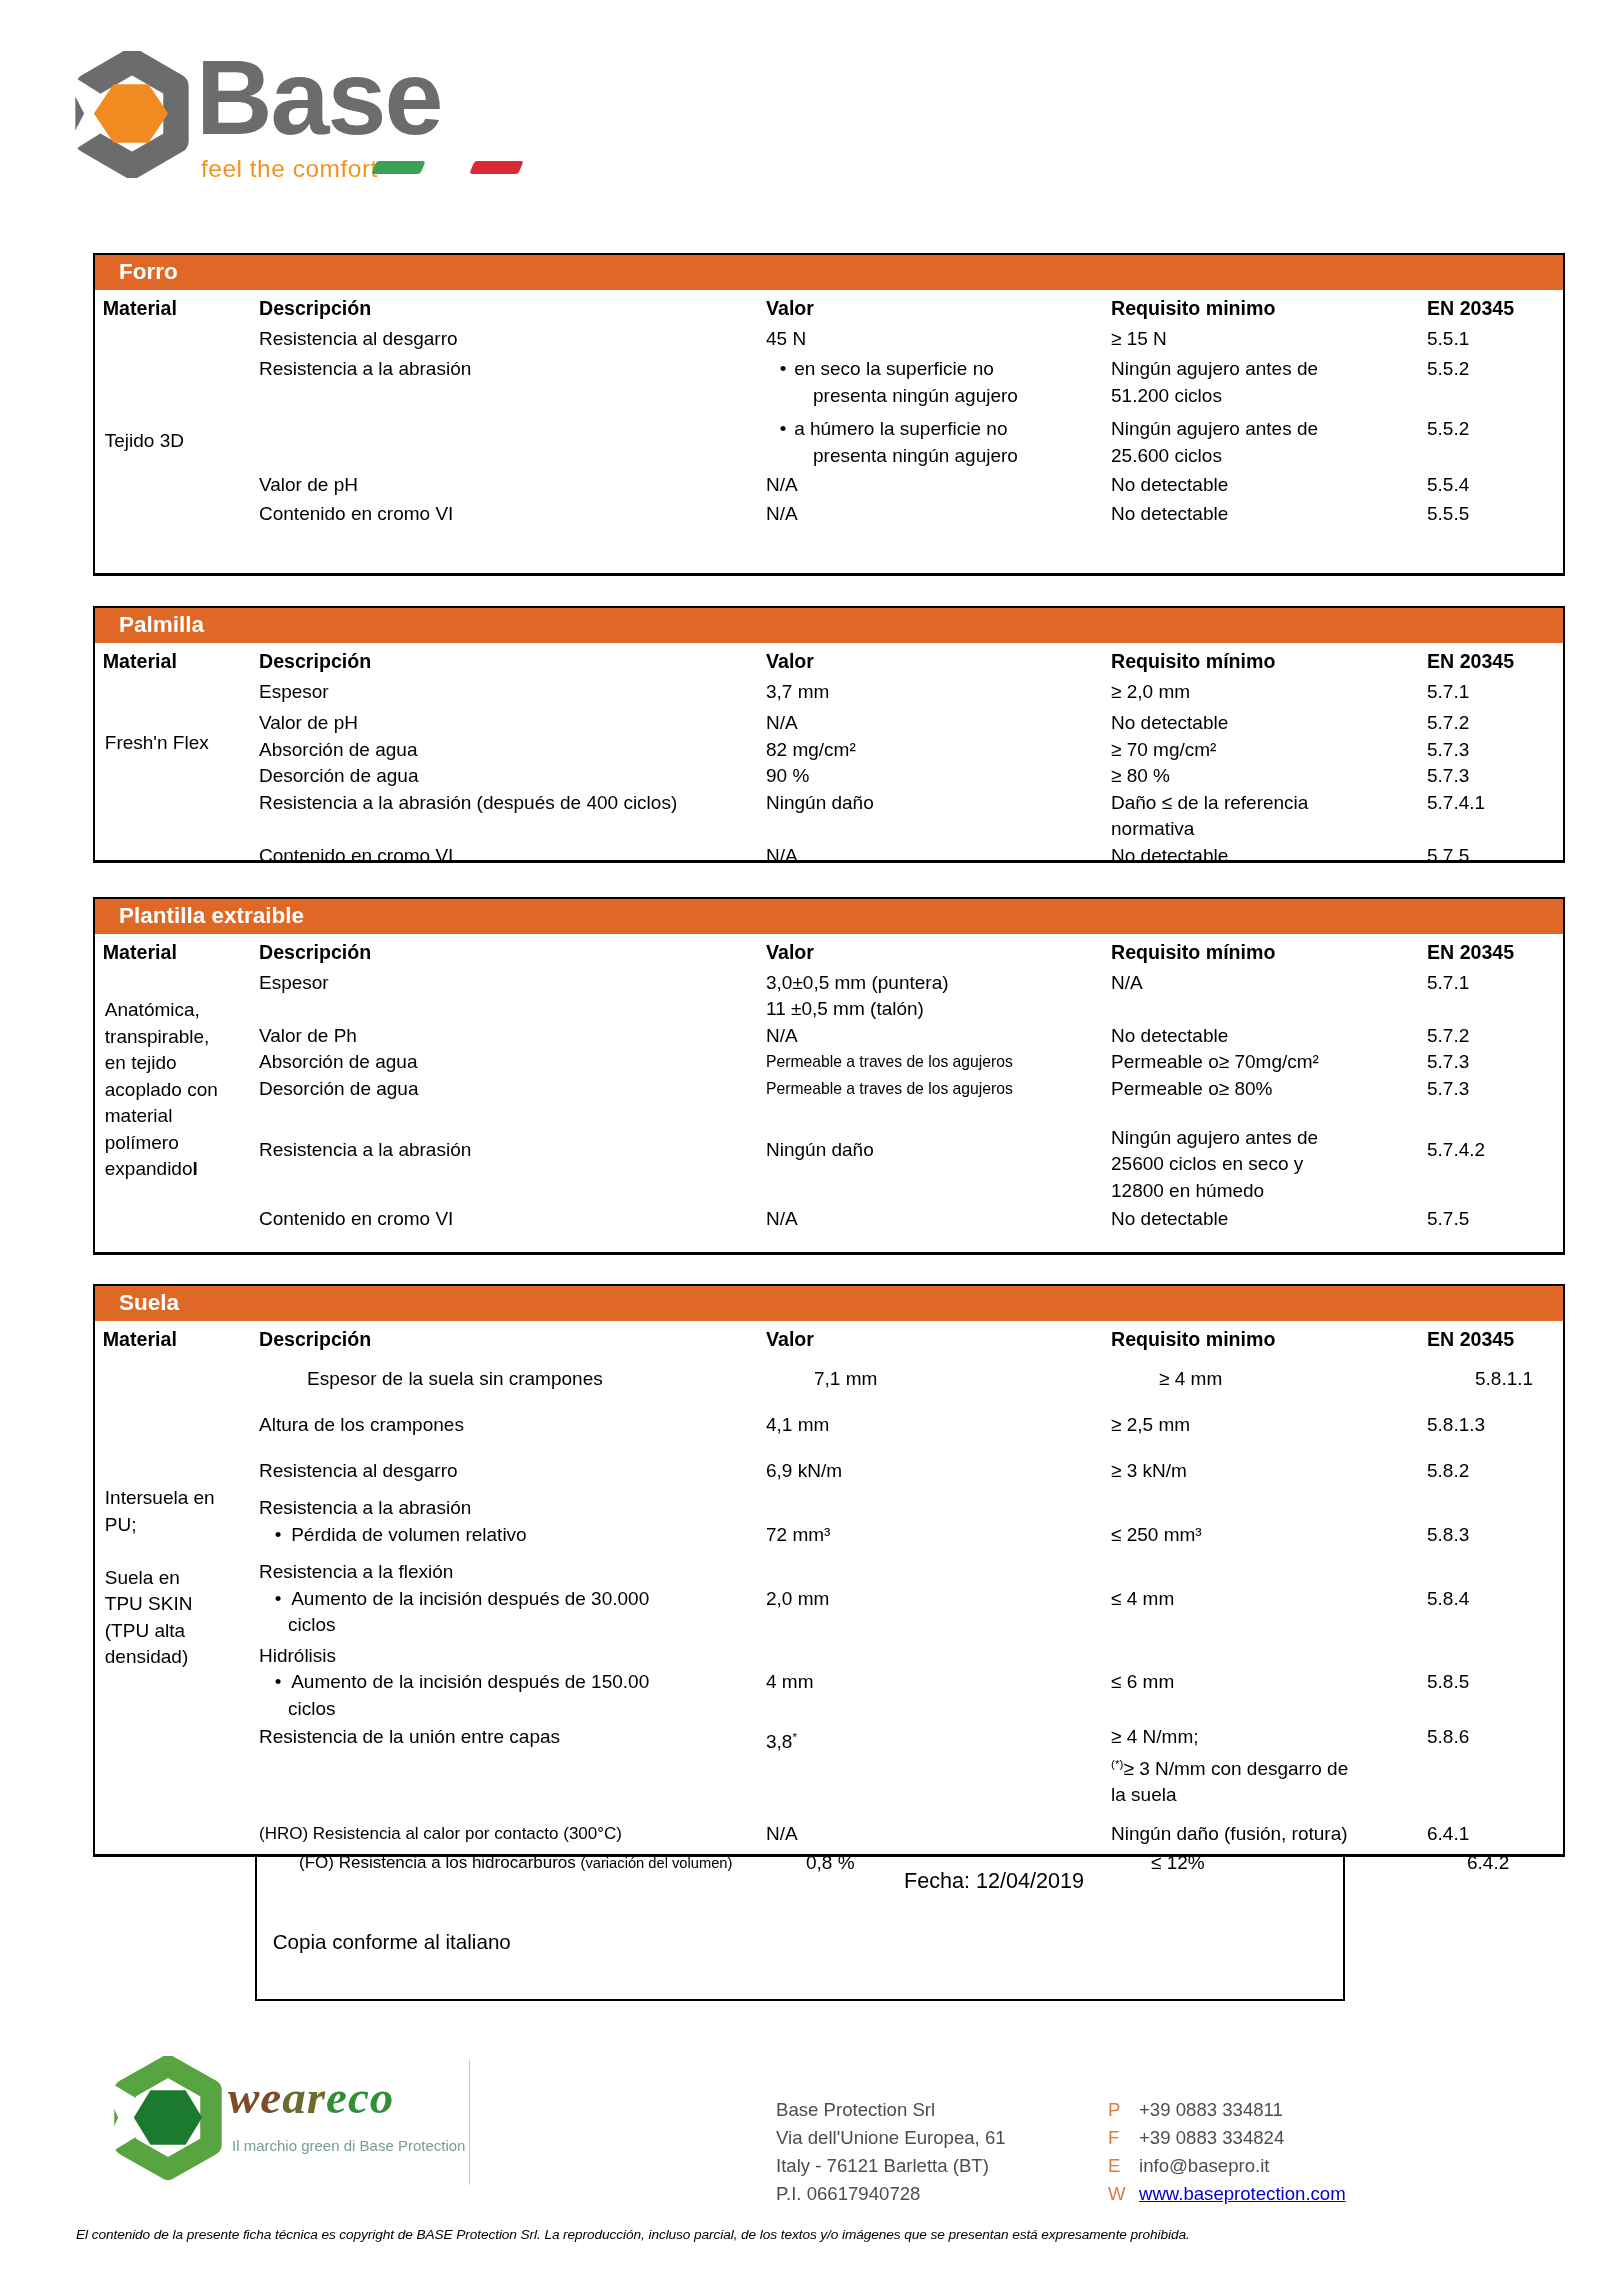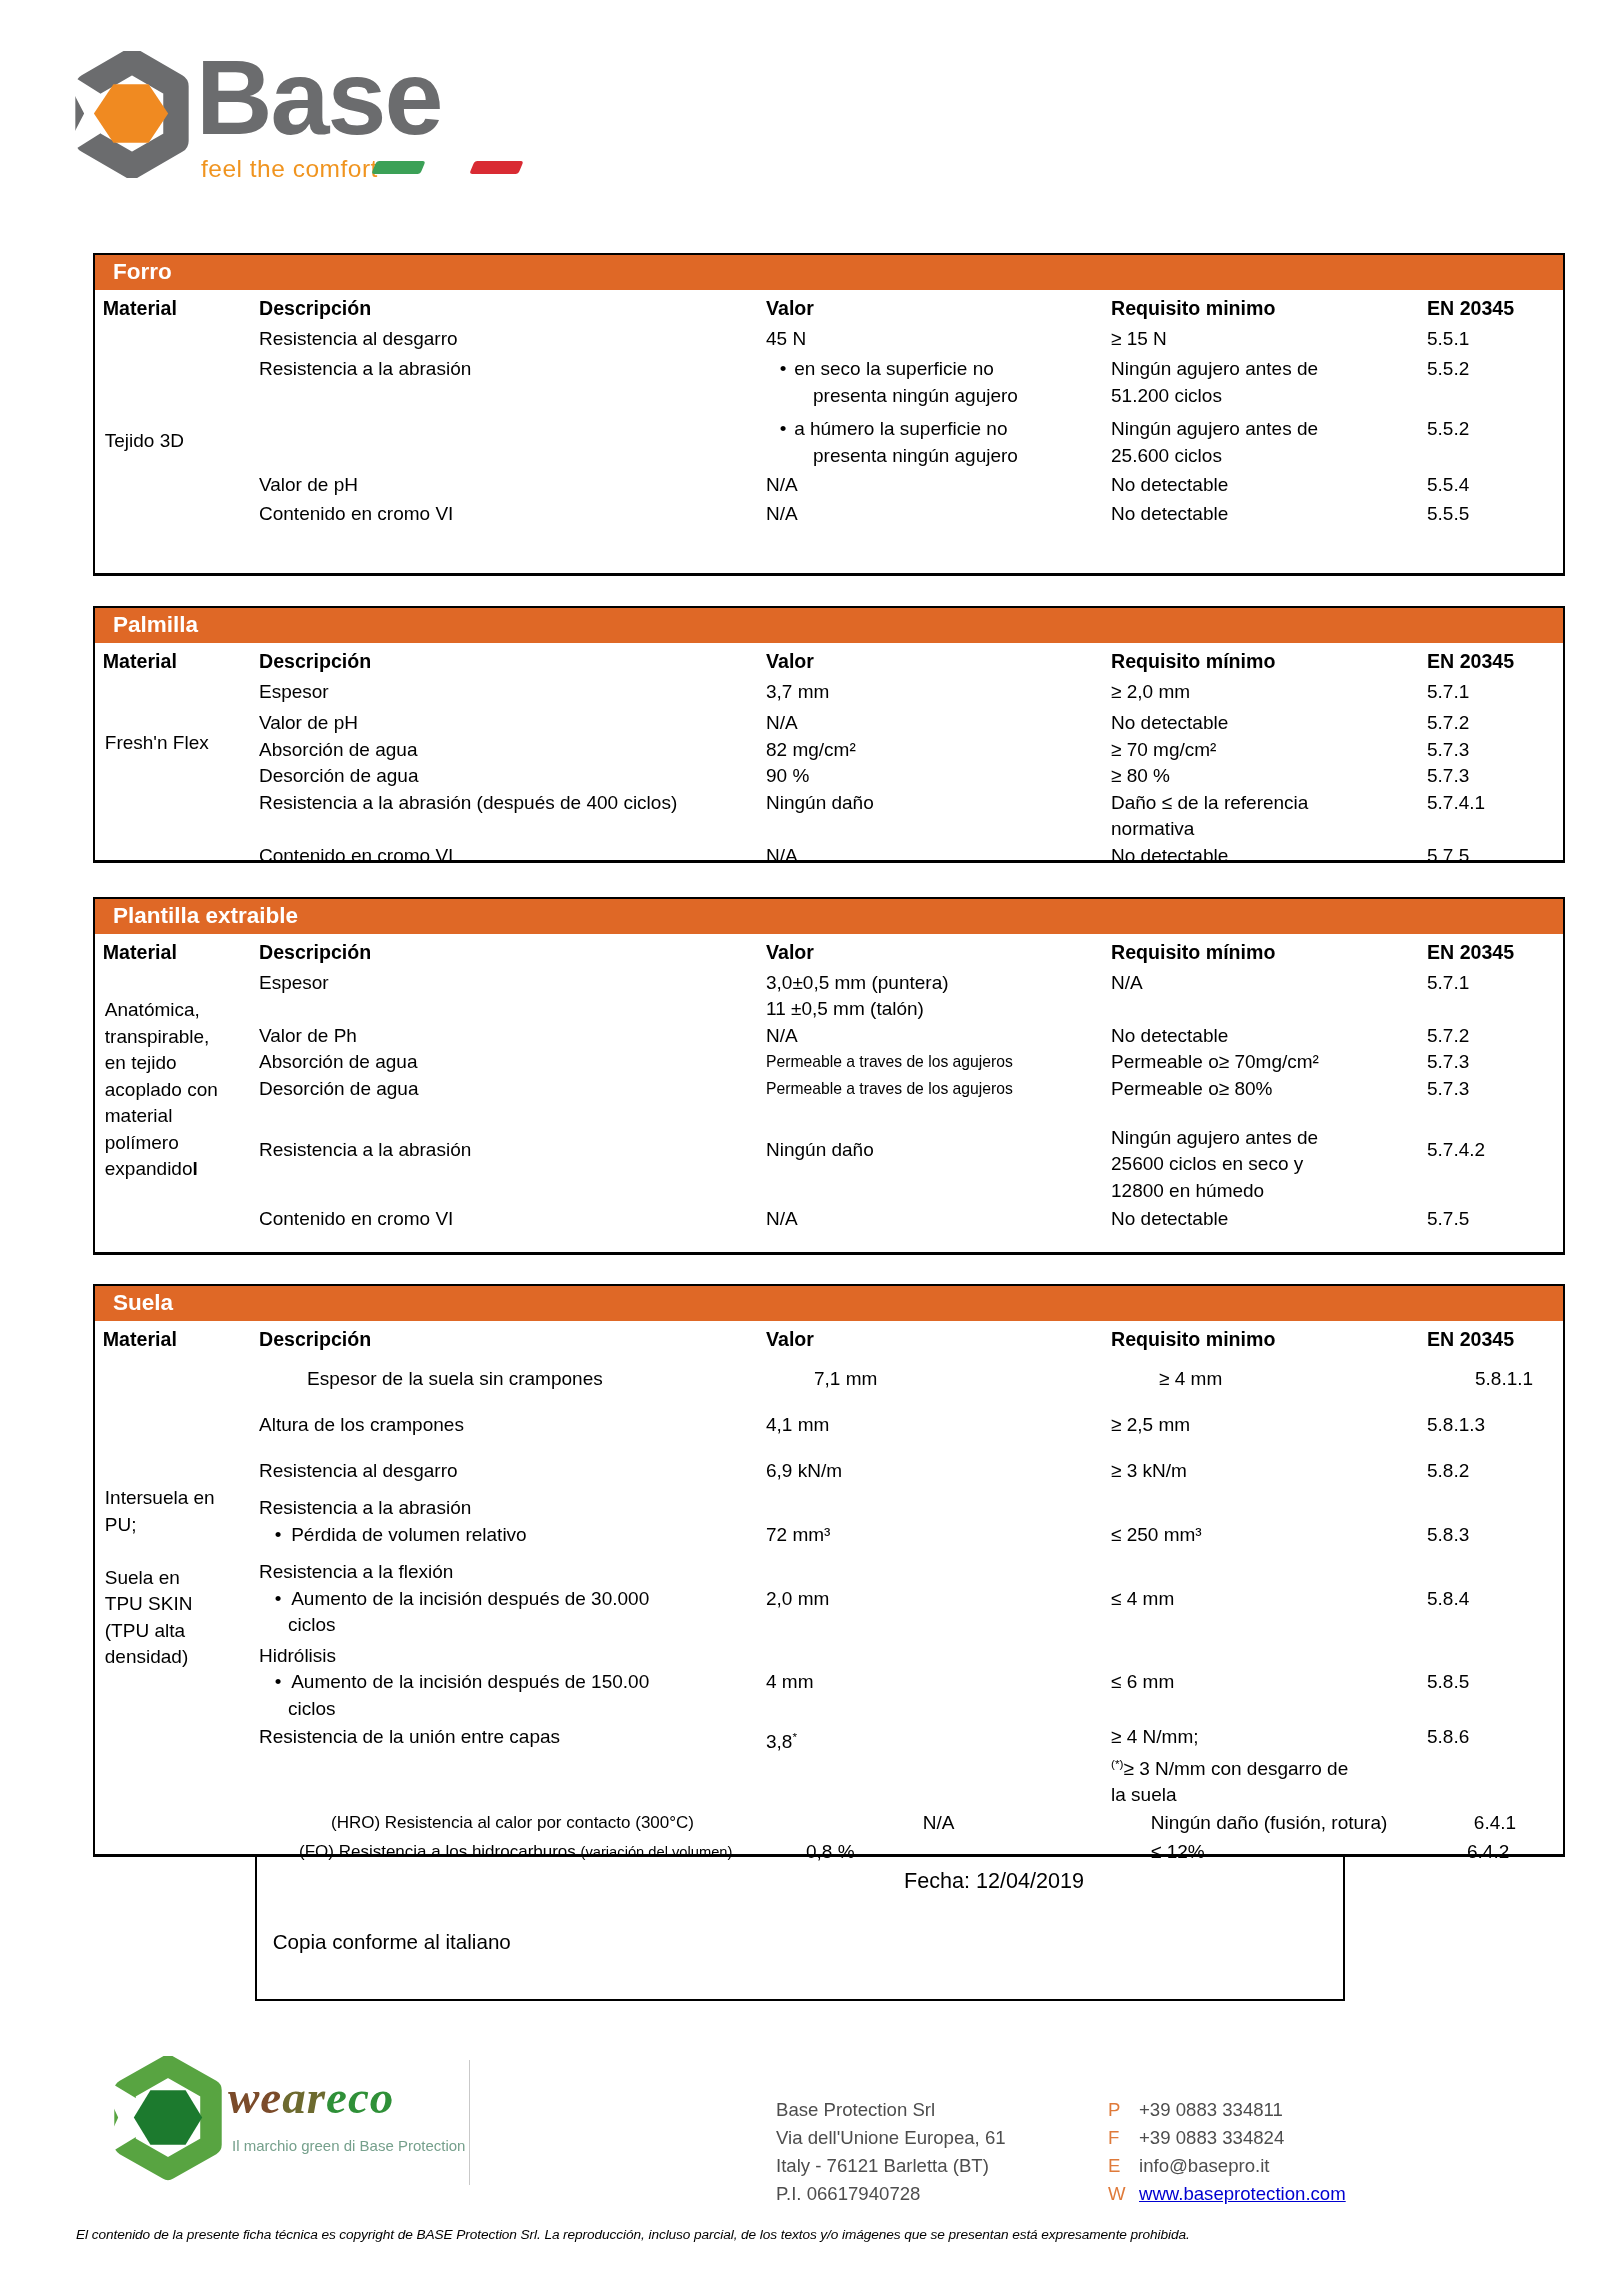--- a/index.html
+++ b/index.html
@@ -13,21 +13,21 @@
               color:#6b6c6e;letter-spacing:-2px;}
   .brand-tag{position:absolute;left:127px;top:104px;font-size:24.5px;color:#f0941f;letter-spacing:0.5px;}
   .flag{position:absolute;top:110px;height:12.7px;width:49px;transform:skewX(-22deg);border-radius:2.9px;}
   .flag.green{left:300px;background:#3ba157;}
   .flag.red{left:398px;background:#d92b33;}
 
   
   .tbl{position:absolute;left:93px;width:1472px;background:#fff;border:2px solid #000;
        border-bottom-width:3.9px;box-sizing:border-box;}
   .bar{height:35px;background:#df6826;color:#fff;font-weight:bold;font-size:22.5px;
-       line-height:33px;padding-left:18px;}
+       line-height:33px;padding-left:24px;}
   .hrow,.row{display:grid;grid-template-columns:164px 507px 345px 316px 1fr;}
   .hrow{font-weight:bold;font-size:19.6px;padding-top:6.9px;}
   .hrow .hm{padding-left:7.8px;}
   .row{font-size:19px;line-height:26.5px;}
   .c.d{grid-column:2;}
   .c.v{grid-column:3;}
   .c.r{grid-column:4;}
   .c.e{grid-column:5;}
   .mat{position:absolute;left:9.8px;font-size:19px;line-height:26.5px;}
   .ln{display:block;}
@@ -326,21 +326,21 @@
     <div class="row" style="margin-top:2px;">
       <div class="c d">Resistencia de la unión entre capas</div>
       <div class="c v"><span>3,8</span><sup>*</sup></div>
       <div class="c r">
         <span class="ln">≥ 4 N/mm;</span>
         <span class="ln"><sup>(*)</sup><span>≥ 3 N/mm con desgarro de</span></span>
         <span class="ln">la suela</span>
       </div>
       <div class="c e">5.8.6</div>
     </div>
-    <div class="row" style="margin-top:1px;text-align:center;">
+    <div class="row" style="margin-top:12px;">
       <div class="c d descsm">(HRO) Resistencia al calor por contacto (300°C)</div>
       <div class="c v">N/A</div>
       <div class="c r">Ningún daño (fusión, rotura)</div>
       <div class="c e">6.4.1</div>
     </div>
     <div class="row" style="margin-top:2.9px;padding-left:40px;">
       <div class="c d descsm"><span>(FO) Resistencia a los hidrocarburos</span> <span class="smer">(variación del volumen)</span></div>
       <div class="c v">0,8 %</div>
       <div class="c r">≤ 12%</div>
       <div class="c e">6.4.2</div>

